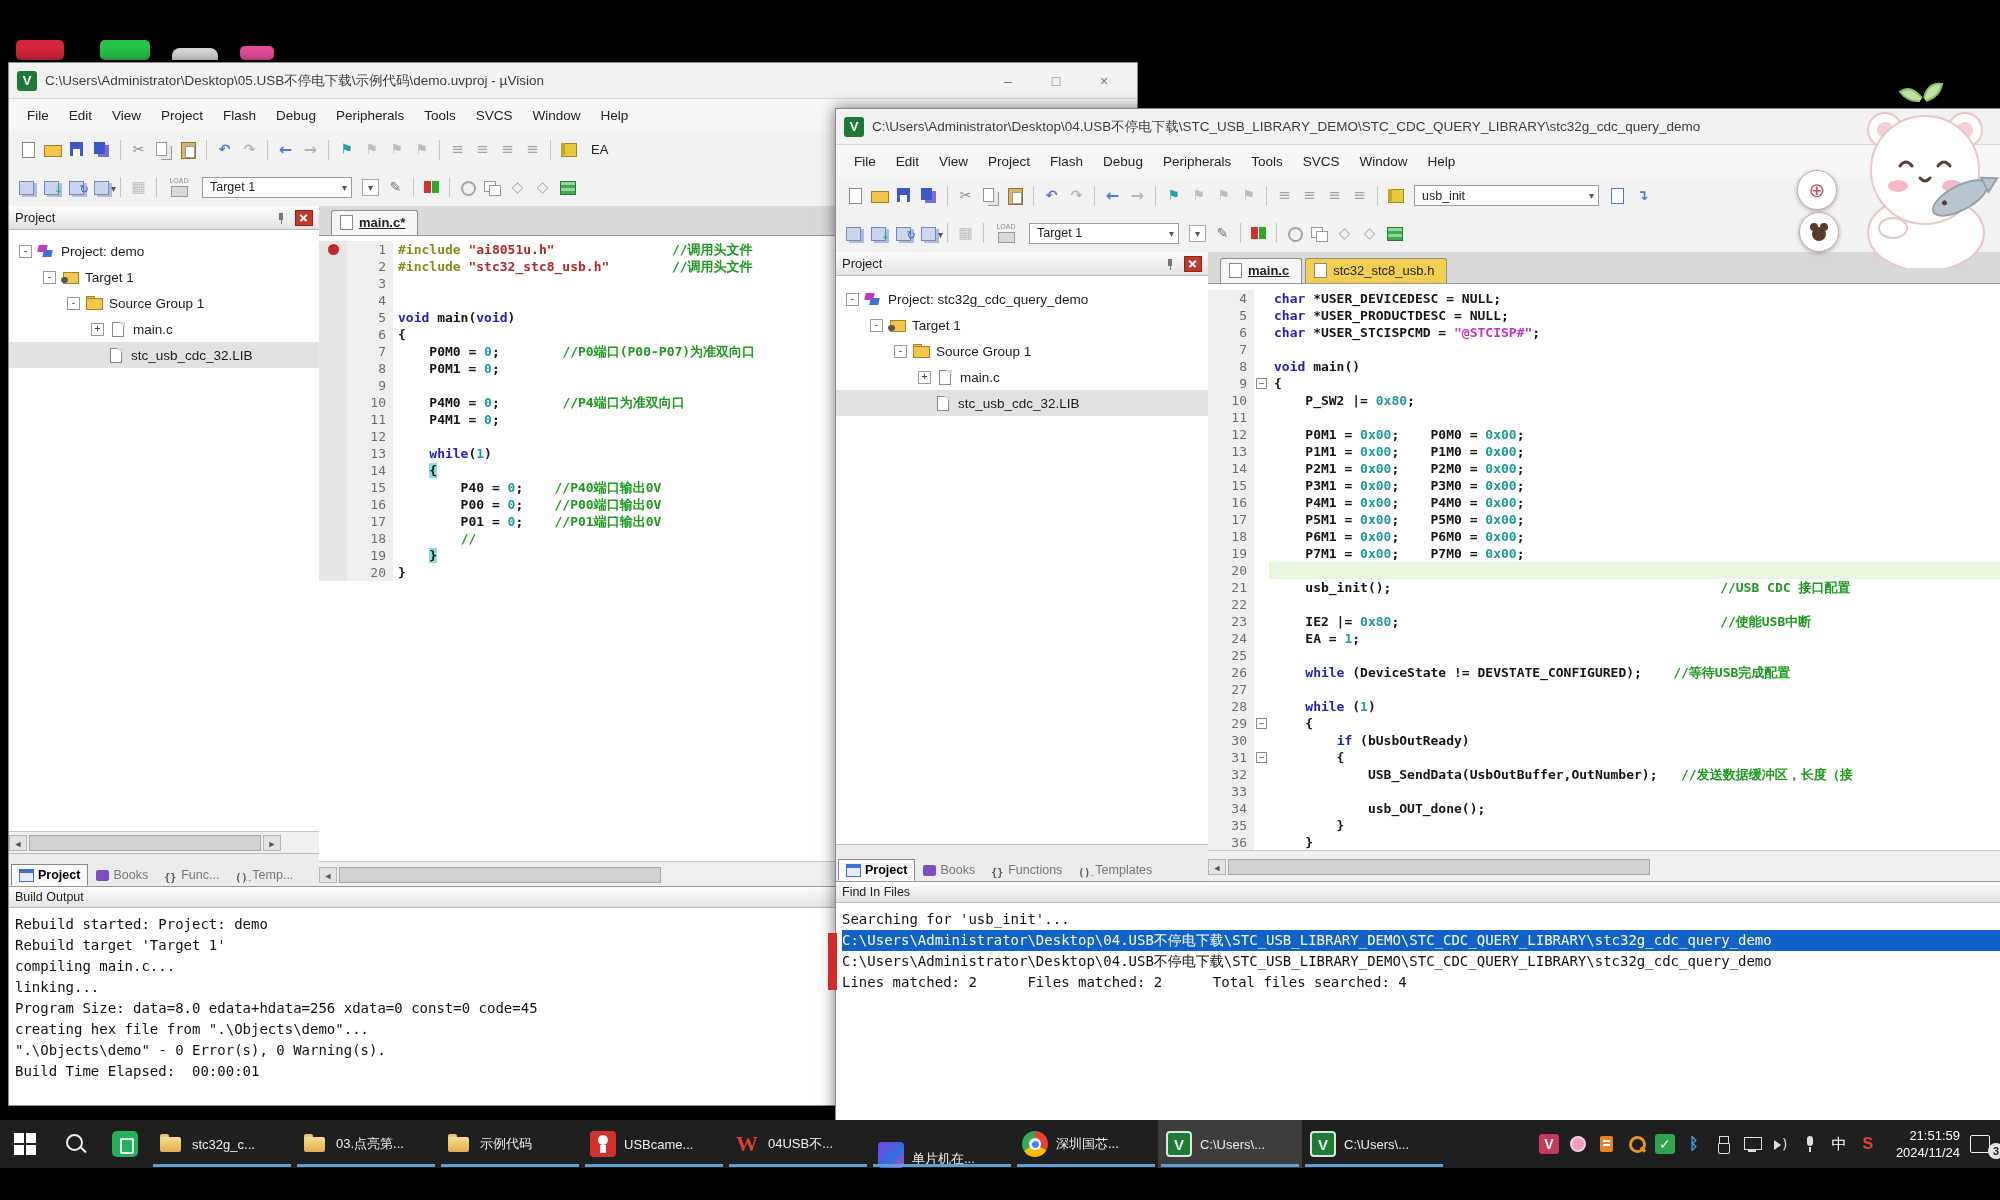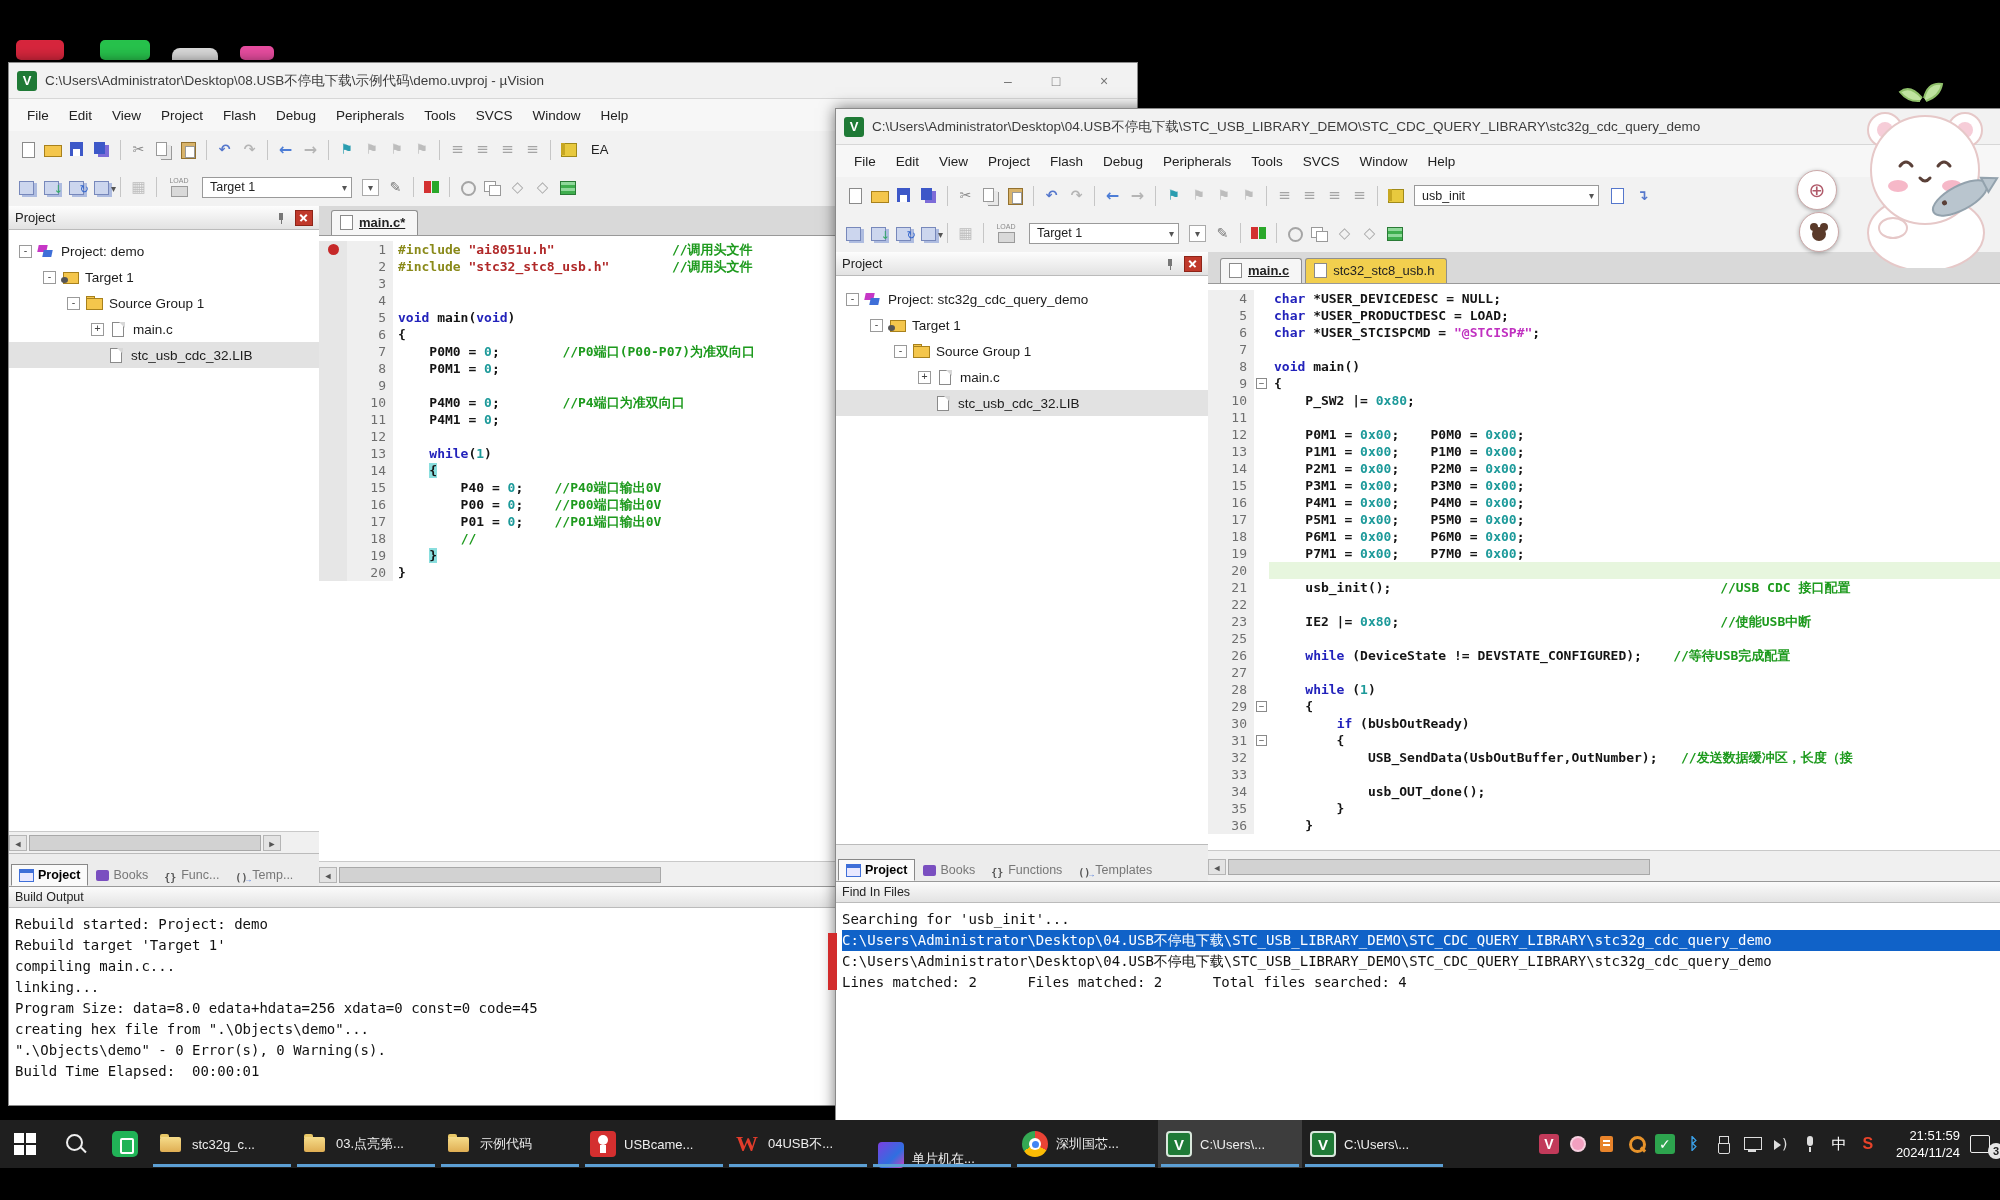--- a/index.html
+++ b/index.html
@@ -198,21 +198,21 @@
 <div id="screen">
 
   <div class="dtop" style="left:16px;top:40px;width:48px;height:20px;background:#d7263d;"></div>
   <div class="dtop" style="left:100px;top:40px;width:50px;height:20px;background:#27c24c;"></div>
   <div class="dtop" style="left:172px;top:48px;width:46px;height:12px;background:#d9d9d9;border-radius:8px 8px 0 0;"></div>
   <div class="dtop" style="left:240px;top:46px;width:34px;height:14px;background:#e84da0;"></div>
 
   <div class="win" id="win-left" style="left:8px;top:62px;width:1128px;height:1042px;z-index:1;">
     <div class="titlebar">
       <span class="appicon"></span>
-      <span class="title">C:\Users\Administrator\Desktop\08.USB不停电下载\示例代码\demo.uvproj - µVision</span>
+      <span class="title">C:\Users\Administrator\Desktop\05.USB不停电下载\示例代码\demo.uvproj - µVision</span>
       <span class="winbtns">
           <span class="wb">–</span>
           <span class="wb">□</span>
           <span class="wb">×</span>
         </span>
     </div>
     <div class="menubar" style="top:36px;">
         <span class="mi">File</span>
         <span class="mi">Edit</span>
         <span class="mi">View</span>
@@ -547,39 +547,40 @@
             <i class="pg"></i>
             <span>main.c</span>
           </span>
           <span class="etab yellow">
             <i class="pg"></i>
             <span>stc32_stc8_usb.h</span>
           </span>
         </div>
       <div class="code" style="top:32px;height:566px;padding-top:6px;">
           <div class="cl"><i class="ln">4</i><i class="cf"></i><span class="ct"><span class="tk-kw">char</span><span class="tk-pln"> *USER_DEVICEDESC = NULL;</span></span></div>
-          <div class="cl"><i class="ln">5</i><i class="cf"></i><span class="ct"><span class="tk-kw">char</span><span class="tk-pln"> *USER_PRODUCTDESC = LOAD;</span></span></div>
+          <div class="cl"><i class="ln">5</i><i class="cf"></i><span class="ct"><span class="tk-kw">char</span><span class="tk-pln"> *USER_PRODUCTDESC = NULL;</span></span></div>
           <div class="cl"><i class="ln">6</i><i class="cf"></i><span class="ct"><span class="tk-kw">char</span><span class="tk-pln"> *USER_STCISPCMD = </span><span class="tk-str2">"@STCISP#"</span><span class="tk-pln">;</span></span></div>
           <div class="cl"><i class="ln">7</i><i class="cf"></i><span class="ct"></span></div>
           <div class="cl"><i class="ln">8</i><i class="cf"></i><span class="ct"><span class="tk-kw">void</span><span class="tk-pln"> main()</span></span></div>
           <div class="cl"><i class="ln">9</i><i class="cf fold"></i><span class="ct"><span class="tk-pln">{</span></span></div>
           <div class="cl"><i class="ln">10</i><i class="cf"></i><span class="ct"><span class="tk-pln">    P_SW2 |= </span><span class="tk-num">0x80</span><span class="tk-pln">;</span></span></div>
           <div class="cl"><i class="ln">11</i><i class="cf"></i><span class="ct"></span></div>
           <div class="cl"><i class="ln">12</i><i class="cf"></i><span class="ct"><span class="tk-pln">    P0M1 = </span><span class="tk-num">0x00</span><span class="tk-pln">;    P0M0 = </span><span class="tk-num">0x00</span><span class="tk-pln">;</span></span></div>
           <div class="cl"><i class="ln">13</i><i class="cf"></i><span class="ct"><span class="tk-pln">    P1M1 = </span><span class="tk-num">0x00</span><span class="tk-pln">;    P1M0 = </span><span class="tk-num">0x00</span><span class="tk-pln">;</span></span></div>
           <div class="cl"><i class="ln">14</i><i class="cf"></i><span class="ct"><span class="tk-pln">    P2M1 = </span><span class="tk-num">0x00</span><span class="tk-pln">;    P2M0 = </span><span class="tk-num">0x00</span><span class="tk-pln">;</span></span></div>
           <div class="cl"><i class="ln">15</i><i class="cf"></i><span class="ct"><span class="tk-pln">    P3M1 = </span><span class="tk-num">0x00</span><span class="tk-pln">;    P3M0 = </span><span class="tk-num">0x00</span><span class="tk-pln">;</span></span></div>
           <div class="cl"><i class="ln">16</i><i class="cf"></i><span class="ct"><span class="tk-pln">    P4M1 = </span><span class="tk-num">0x00</span><span class="tk-pln">;    P4M0 = </span><span class="tk-num">0x00</span><span class="tk-pln">;</span></span></div>
           <div class="cl"><i class="ln">17</i><i class="cf"></i><span class="ct"><span class="tk-pln">    P5M1 = </span><span class="tk-num">0x00</span><span class="tk-pln">;    P5M0 = </span><span class="tk-num">0x00</span><span class="tk-pln">;</span></span></div>
           <div class="cl"><i class="ln">18</i><i class="cf"></i><span class="ct"><span class="tk-pln">    P6M1 = </span><span class="tk-num">0x00</span><span class="tk-pln">;    P6M0 = </span><span class="tk-num">0x00</span><span class="tk-pln">;</span></span></div>
           <div class="cl"><i class="ln">19</i><i class="cf"></i><span class="ct"><span class="tk-pln">    P7M1 = </span><span class="tk-num">0x00</span><span class="tk-pln">;    P7M0 = </span><span class="tk-num">0x00</span><span class="tk-pln">;</span></span></div>
           <div class="cl hl"><i class="ln">20</i><i class="cf"></i><span class="ct"></span></div>
           <div class="cl"><i class="ln">21</i><i class="cf"></i><span class="ct"><span class="tk-pln">    usb_init();</span><span class="tk-pln">                                          </span><span class="tk-com">//USB CDC 接口配置</span></span></div>
           <div class="cl"><i class="ln">22</i><i class="cf"></i><span class="ct"></span></div>
           <div class="cl"><i class="ln">23</i><i class="cf"></i><span class="ct"><span class="tk-pln">    IE2 |= </span><span class="tk-num">0x80</span><span class="tk-pln">;</span><span class="tk-pln">                                         </span><span class="tk-com">//使能USB中断</span></span></div>
+          <div class="cl"><i class="ln">24</i><i class="cf"></i><span class="ct"><span class="tk-pln">    EA = </span><span class="tk-num">1</span><span class="tk-pln">;</span></span></div>
           <div class="cl"><i class="ln">25</i><i class="cf"></i><span class="ct"></span></div>
           <div class="cl"><i class="ln">26</i><i class="cf"></i><span class="ct"><span class="tk-pln">    </span><span class="tk-kw">while</span><span class="tk-pln"> (DeviceState != DEVSTATE_CONFIGURED);</span><span class="tk-pln">    </span><span class="tk-com">//等待USB完成配置</span></span></div>
           <div class="cl"><i class="ln">27</i><i class="cf"></i><span class="ct"></span></div>
           <div class="cl"><i class="ln">28</i><i class="cf"></i><span class="ct"><span class="tk-pln">    </span><span class="tk-kw">while</span><span class="tk-pln"> (</span><span class="tk-num">1</span><span class="tk-pln">)</span></span></div>
           <div class="cl"><i class="ln">29</i><i class="cf fold"></i><span class="ct"><span class="tk-pln">    {</span></span></div>
           <div class="cl"><i class="ln">30</i><i class="cf"></i><span class="ct"><span class="tk-pln">        </span><span class="tk-kw">if</span><span class="tk-pln"> (bUsbOutReady)</span></span></div>
           <div class="cl"><i class="ln">31</i><i class="cf fold"></i><span class="ct"><span class="tk-pln">        {</span></span></div>
           <div class="cl"><i class="ln">32</i><i class="cf"></i><span class="ct"><span class="tk-pln">            USB_SendData(UsbOutBuffer,OutNumber);</span><span class="tk-pln">   </span><span class="tk-com">//发送数据缓冲区，长度（接</span></span></div>
           <div class="cl"><i class="ln">33</i><i class="cf"></i><span class="ct"></span></div>
           <div class="cl"><i class="ln">34</i><i class="cf"></i><span class="ct"><span class="tk-pln">            usb_OUT_done();</span></span></div>

